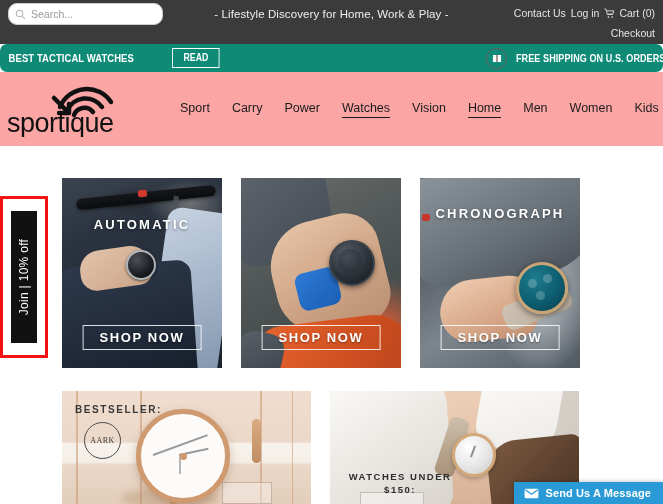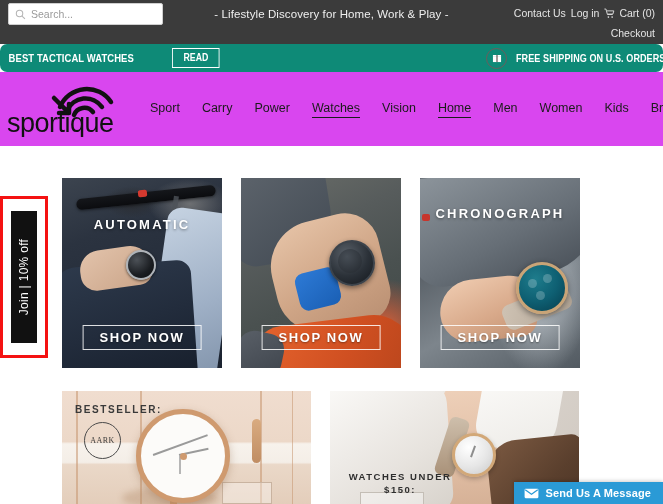--- a/index.html
+++ b/index.html
@@ -10,21 +10,21 @@
     -webkit-font-smoothing:antialiased;
   }
   .page{position:relative;width:663px;height:504px;overflow:hidden;}
 
   
   .topbar{
     position:relative;height:44px;background:#3b3b3b;color:#e8e8e8;
   }
   .search-wrap{
     position:absolute;left:8px;top:3px;width:155px;height:22px;
-    background:#fff;border:1px solid #cfcfcf;border-radius:2px;
+    background:#fff;border:1px solid #cfcfcf;border-radius:9px;
     display:flex;align-items:center;padding:0 6px;box-sizing:border-box;
   }
   .search-ico{width:11px;height:11px;flex:0 0 auto;margin-right:5px;opacity:.55;}
   .search-input{
     border:0;outline:0;font-family:"Liberation Sans",sans-serif;
     font-size:10.5px;color:#6d6d6d;background:transparent;width:100%;padding:0;
   }
   .search-input::placeholder{color:#9a9a9a;}
 
   .tagline{
@@ -69,22 +69,23 @@
     display:flex;align-items:center;justify-content:center;flex:0 0 auto;
   }
   .gb-badge svg{width:10px;height:10px;}
   .gb-ship{
     color:#fff;font-size:10.5px;font-weight:700;letter-spacing:.1px;
     transform:scaleX(.86);transform-origin:left center;
   }
 
   
   .header{
-    height:74px;background:#d946ef;display:flex;align-items:center;
+    height:74px;background:#fca5a5;display:flex;align-items:center;
     border-bottom:1px solid #fff;
+    gap:30px;
   }
   .logo{margin-left:4px;width:120px;height:56px;flex:0 0 auto;}
   .nav{
     display:flex;align-items:center;gap:22px;margin-left:26px;
     font-size:12.5px;color:#1b1b1b;
   }
   .nav-item{
     color:#1b1b1b;text-decoration:none;white-space:nowrap;padding-bottom:2px;
     border-bottom:1.5px solid transparent;cursor:pointer;
   }

